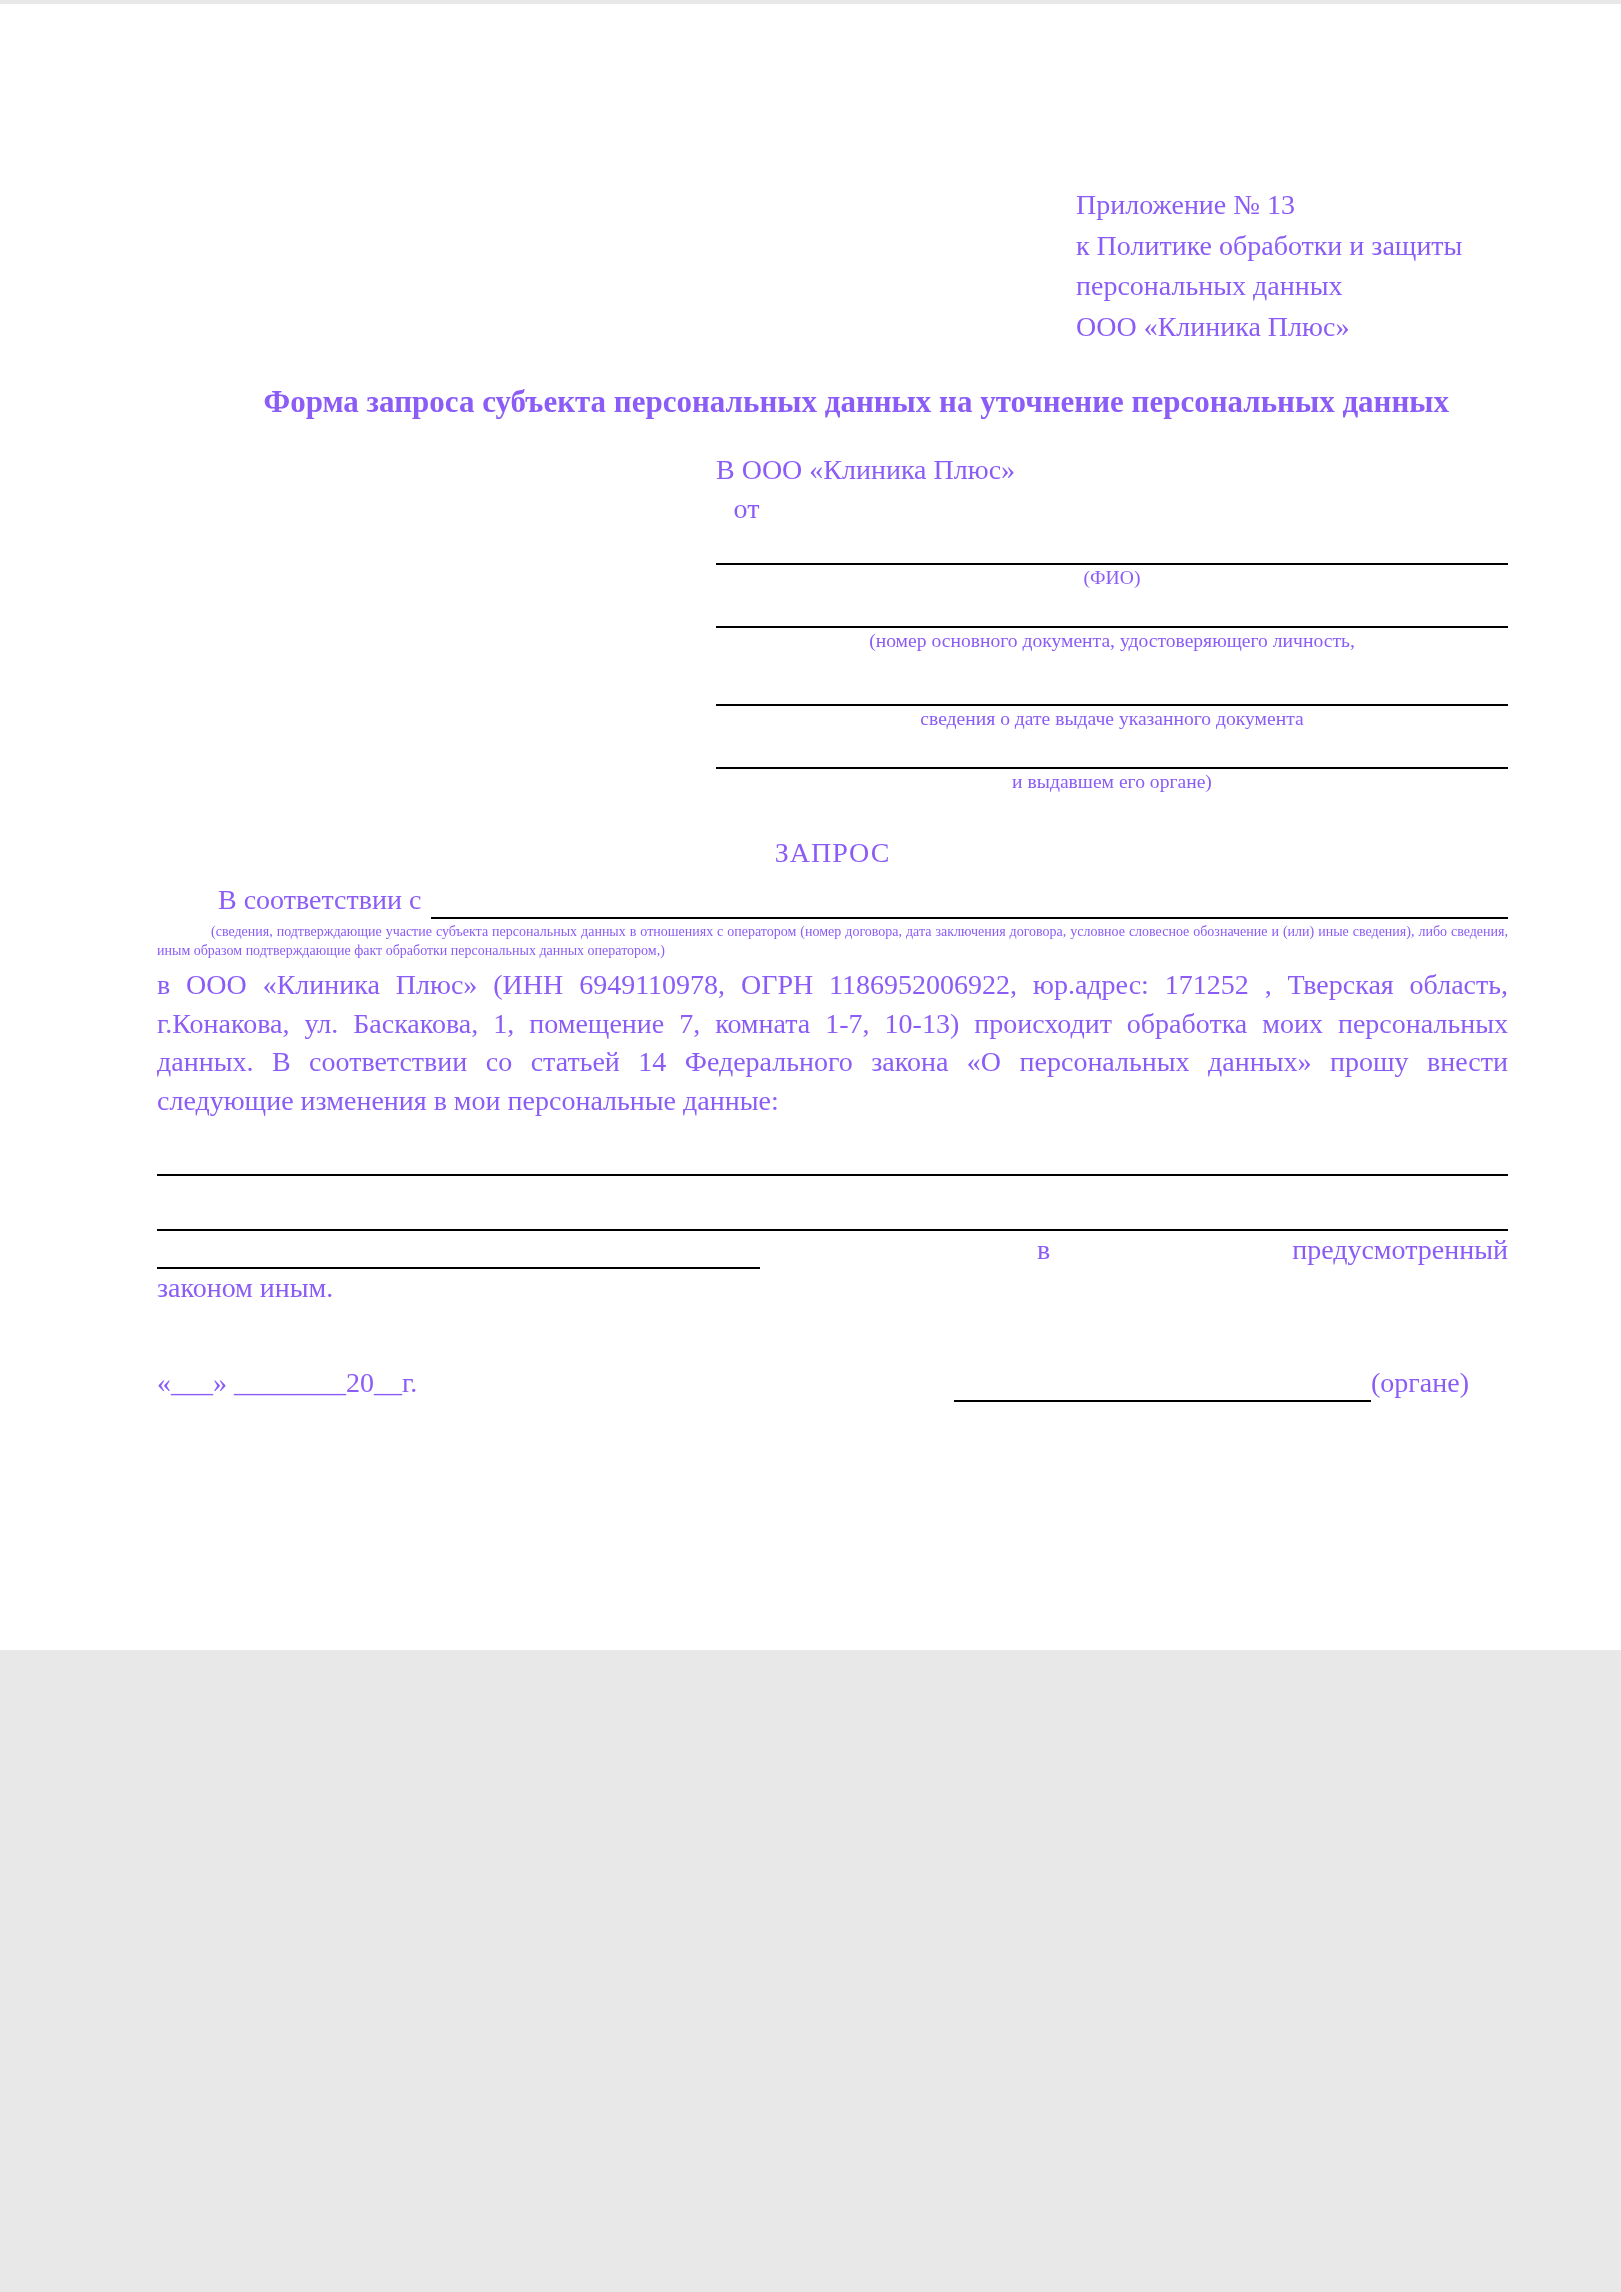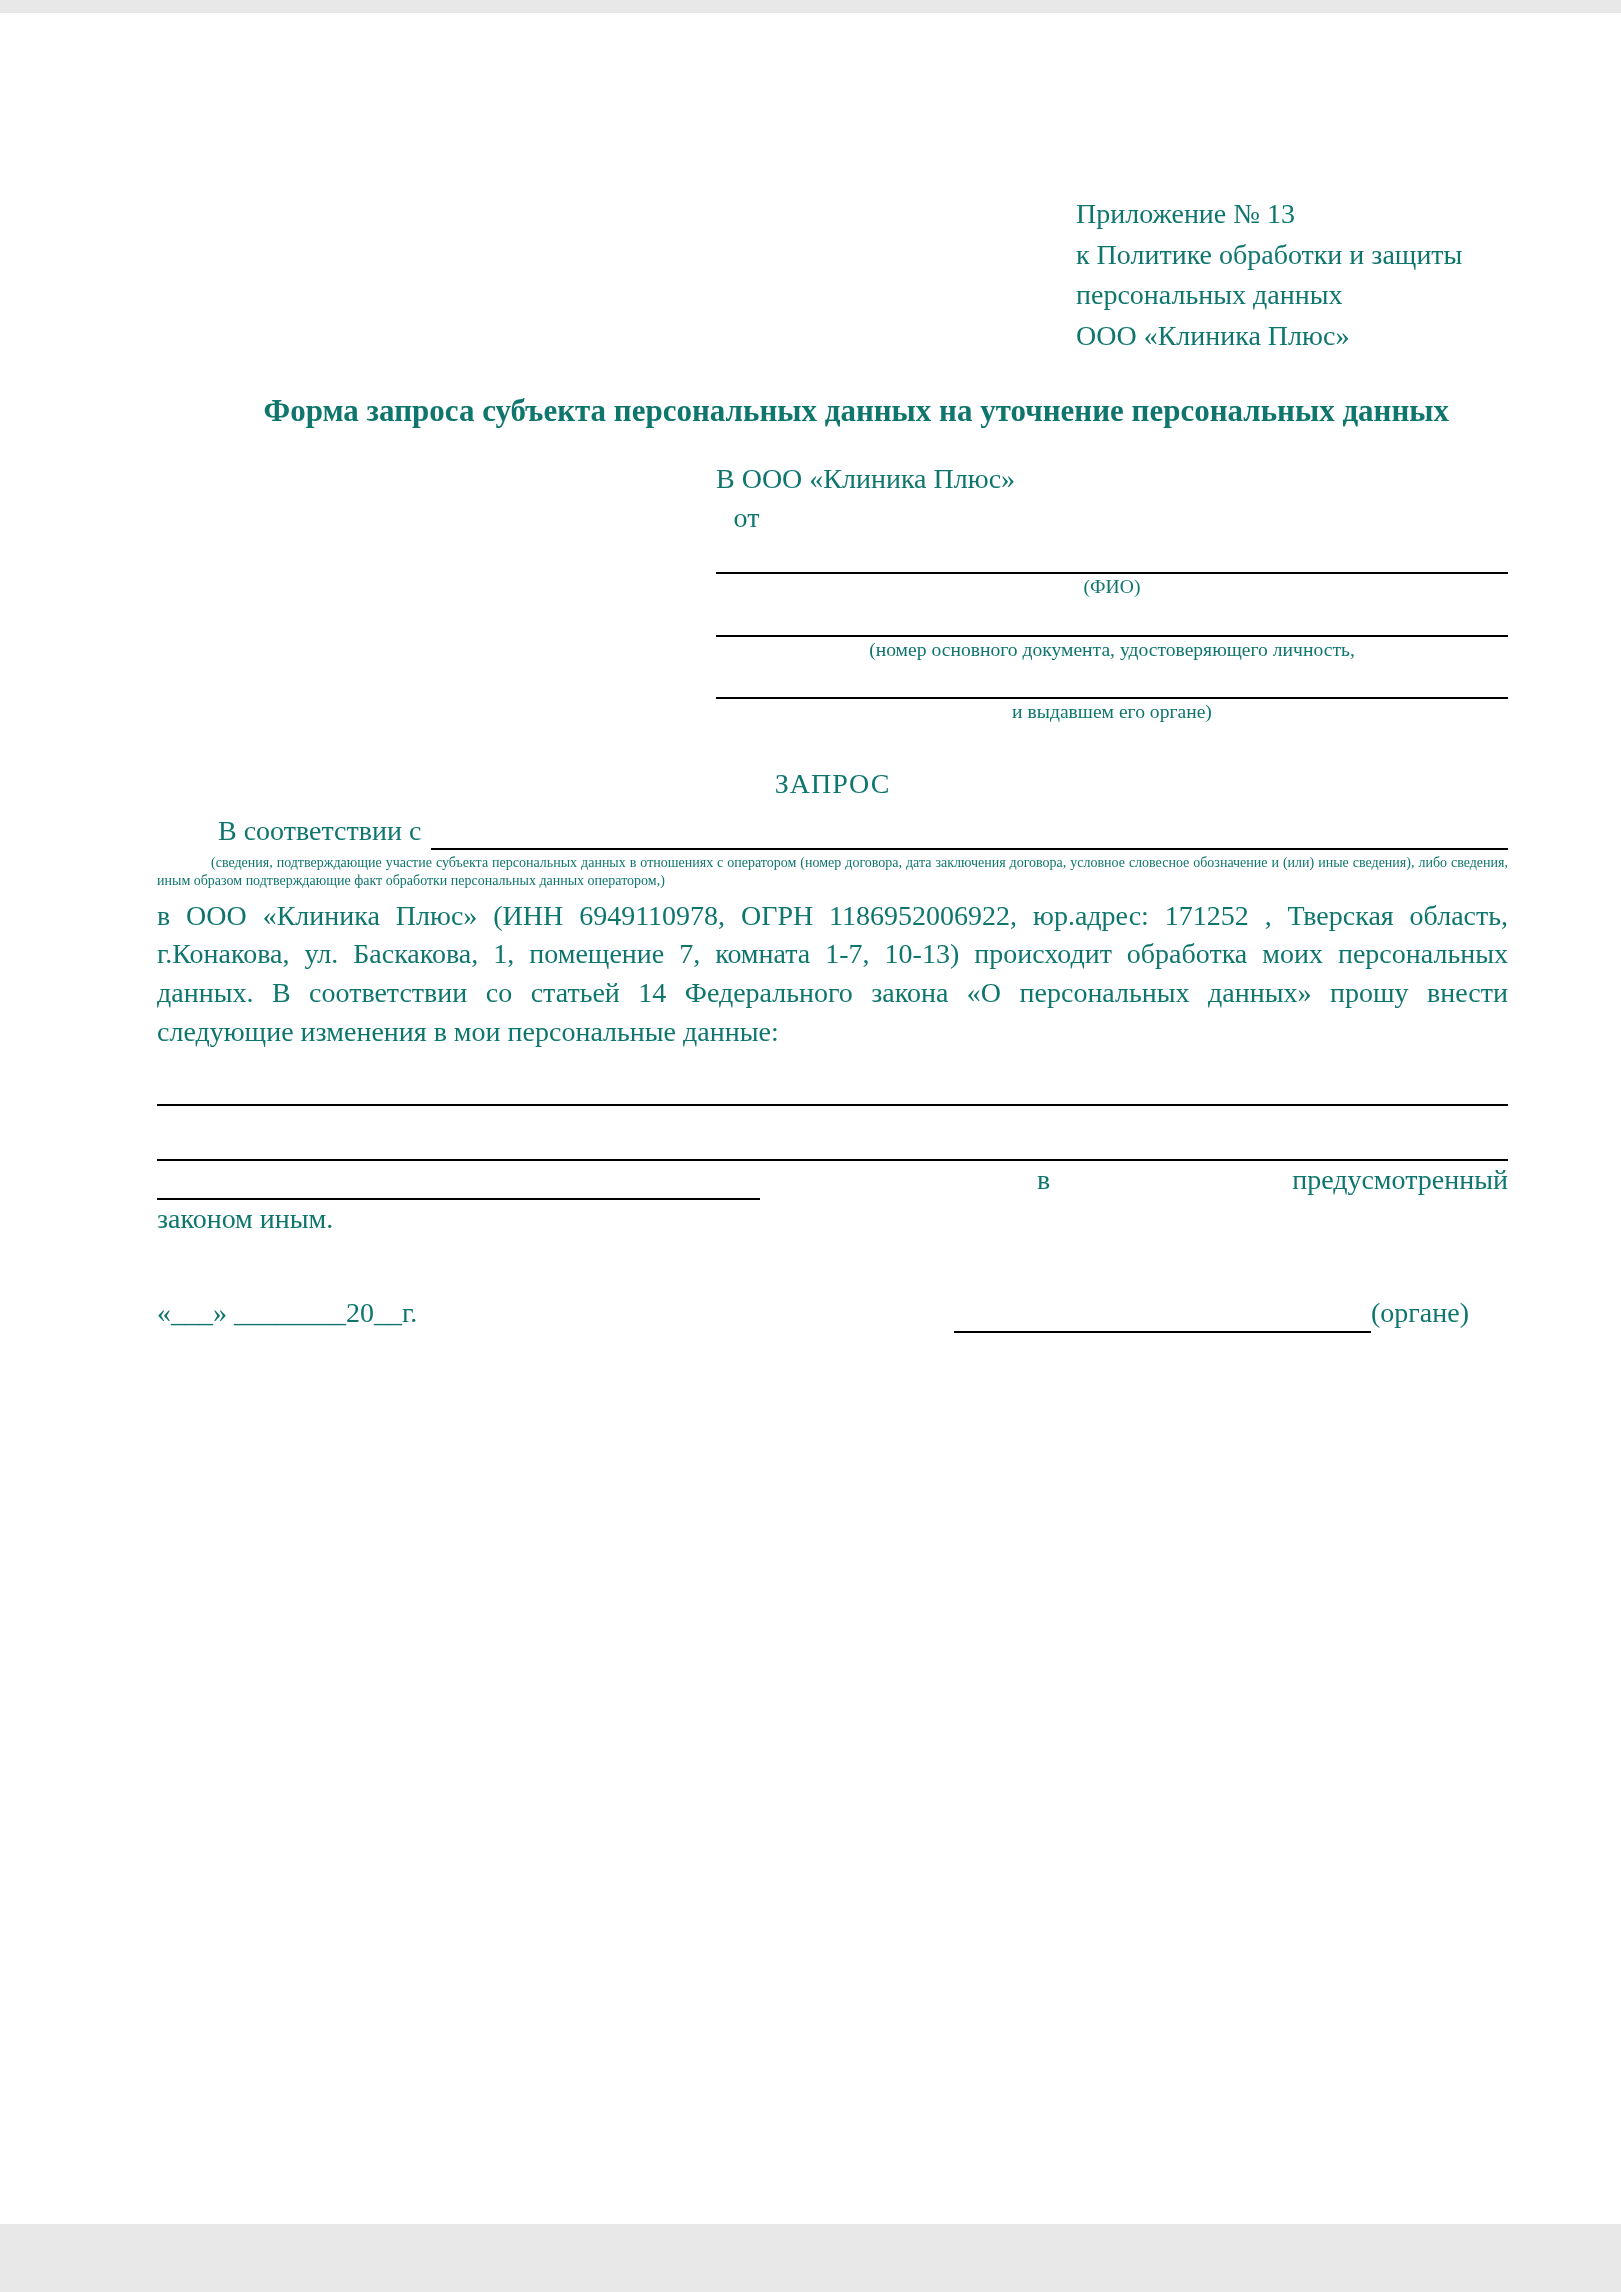--- a/index.html
+++ b/index.html
@@ -1,21 +1,21 @@
 <!DOCTYPE html>
 <html lang="ru"><head>
 <meta charset="utf-8">
 <style>
   html,body{margin:0;padding:0;background:#e8e8e8;}
   .page{
     position:relative;
-    width:1621px;height:2211px;
-    margin:13px auto;
+    width:1621px;height:1646px;
+    margin:4px auto;
     background:#ffffff;
-    color:#0f766e;
+    color:#8b5cf6;
     font-family:"Liberation Serif","DejaVu Serif",serif;
     font-size:28px;
     line-height:1.4;
     overflow:hidden;
   }
   .content{
     position:absolute;
     left:157px;
     width:1351px;
     top:0;
@@ -153,20 +153,24 @@
       <div class="field">
         <div class="blank"></div>
         <div class="cap">(ФИО)</div>
       </div>
 
       <div class="field">
         <div class="blank"></div>
         <div class="cap">(номер основного документа, удостоверяющего личность,</div>
       </div>
 
+      <div class="field tall">
+        <div class="blank"></div>
+        <div class="cap">сведения о дате выдаче указанного документа</div>
+      </div>
 
       <div class="field">
         <div class="blank"></div>
         <div class="cap">и выдавшем его органе)</div>
       </div>
     </div>
 
     <div class="request-heading">ЗАПРОС</div>
 
     <div class="intro-row">

